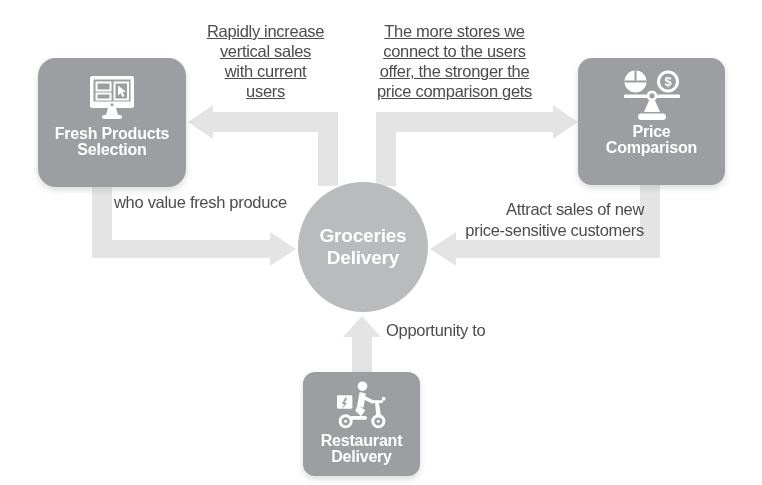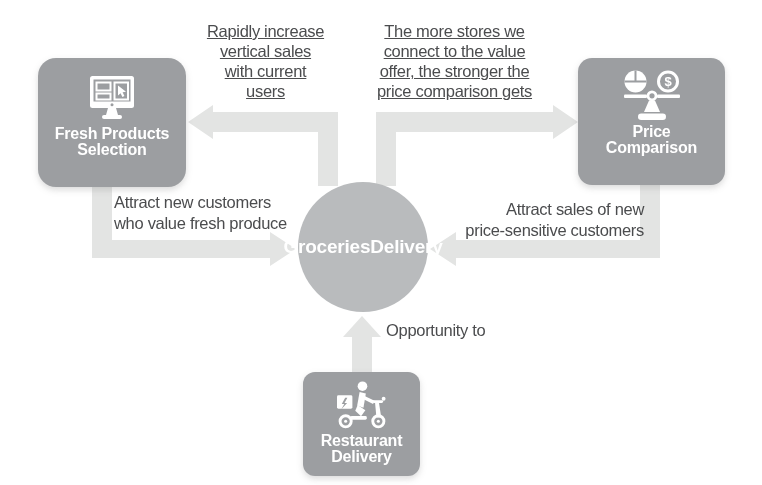--- a/index.html
+++ b/index.html
@@ -26,21 +26,21 @@
   }
   #node-fresh{left:38px;top:58px;width:148px;height:112px;padding-top:17px;border-radius:18px;}
   #node-price{left:578px;top:58px;width:147px;height:117px;padding-top:10px;}
   #node-restaurant{left:303px;top:372px;width:117px;height:97px;padding-top:7px;border-radius:12px;}
   #node-fresh .nlabel{margin-top:6px;}
   #node-price .nlabel{}
   #node-restaurant .nlabel{margin-top:4px;}
   #hub{
     position:absolute;z-index:2;left:298px;top:182px;width:130px;height:130px;
     border-radius:50%;background:var(--circle,#b9bbbd);
-    display:flex;flex-direction:row;align-items:center;justify-content:center;
+    display:flex;flex-direction:column;align-items:center;justify-content:center;
     color:#fff;font-weight:bold;font-size:19px;line-height:22px;letter-spacing:-0.2px;
   }
   #ann-top-left{left:184px;top:21px;width:163px;}
   #ann-top-right{left:364px;top:21px;width:181px;}
   #ann-mid-left{left:114px;top:192px;line-height:21px;}
   #ann-mid-right{right:118px;top:199px;line-height:21px;}
   #ann-bottom{left:386px;top:320px;line-height:21px;}
   .ic-w{fill:#fff;}
   .ic-g{fill:var(--box,#9c9ea1);}
   .ic-sw{fill:none;stroke:#fff;}
@@ -61,27 +61,26 @@
 
   <div class="ann center" id="ann-top-left">
     <div>Rapidly increase</div>
     <div>vertical sales</div>
     <div>with current</div>
     <div>users</div>
   </div>
 
   <div class="ann center" id="ann-top-right">
     <div>The more stores we</div>
-    <div>connect to the value</div>
+    <div>connect to the users</div>
     <div>offer, the stronger the</div>
     <div>price comparison gets</div>
   </div>
 
   <div class="ann" id="ann-mid-left">
-    <div>Attract new customers</div>
     <div>who value fresh produce</div>
   </div>
 
   <div class="ann right" id="ann-mid-right">
     <div>Attract sales of new</div>
     <div>price-sensitive customers</div>
   </div>
 
   <div class="ann" id="ann-bottom">
     <div>Opportunity to</div>

